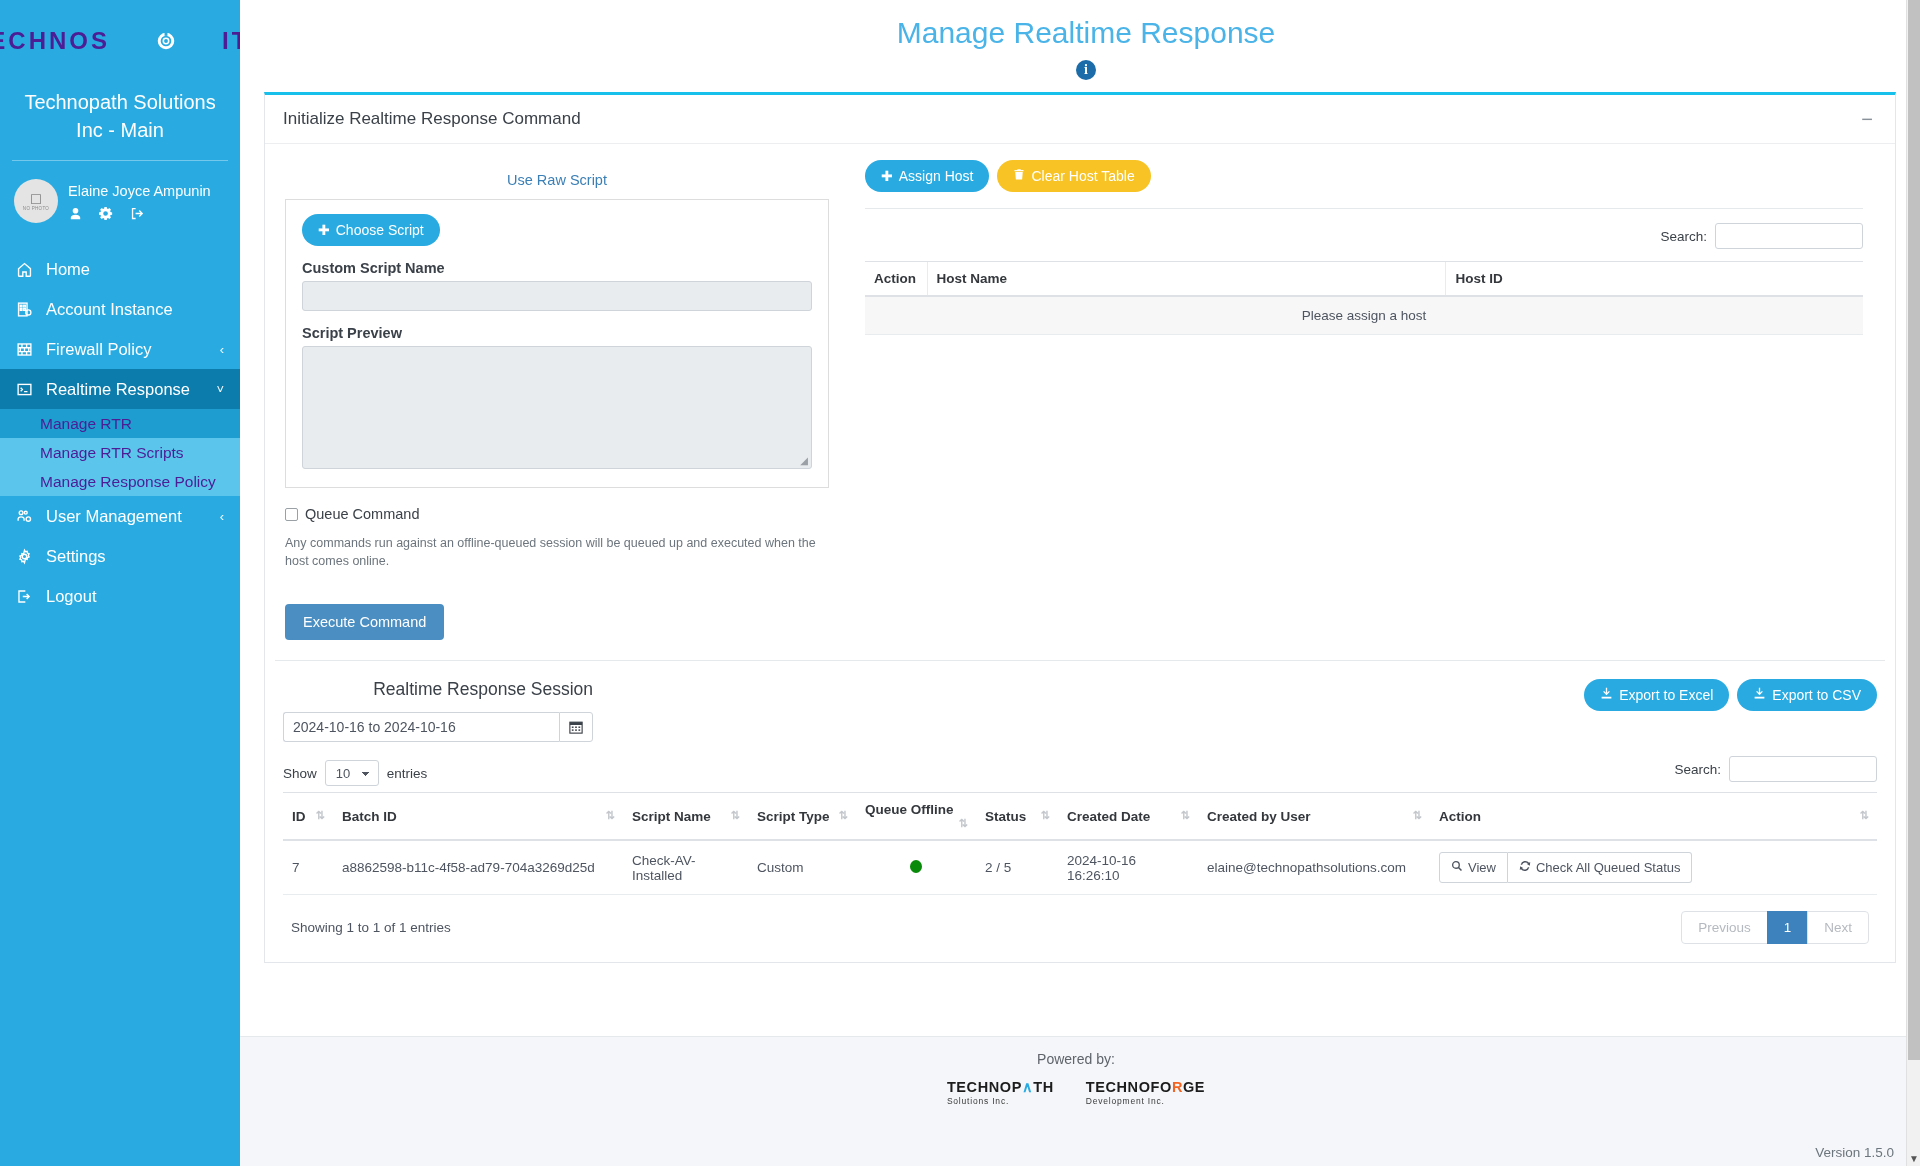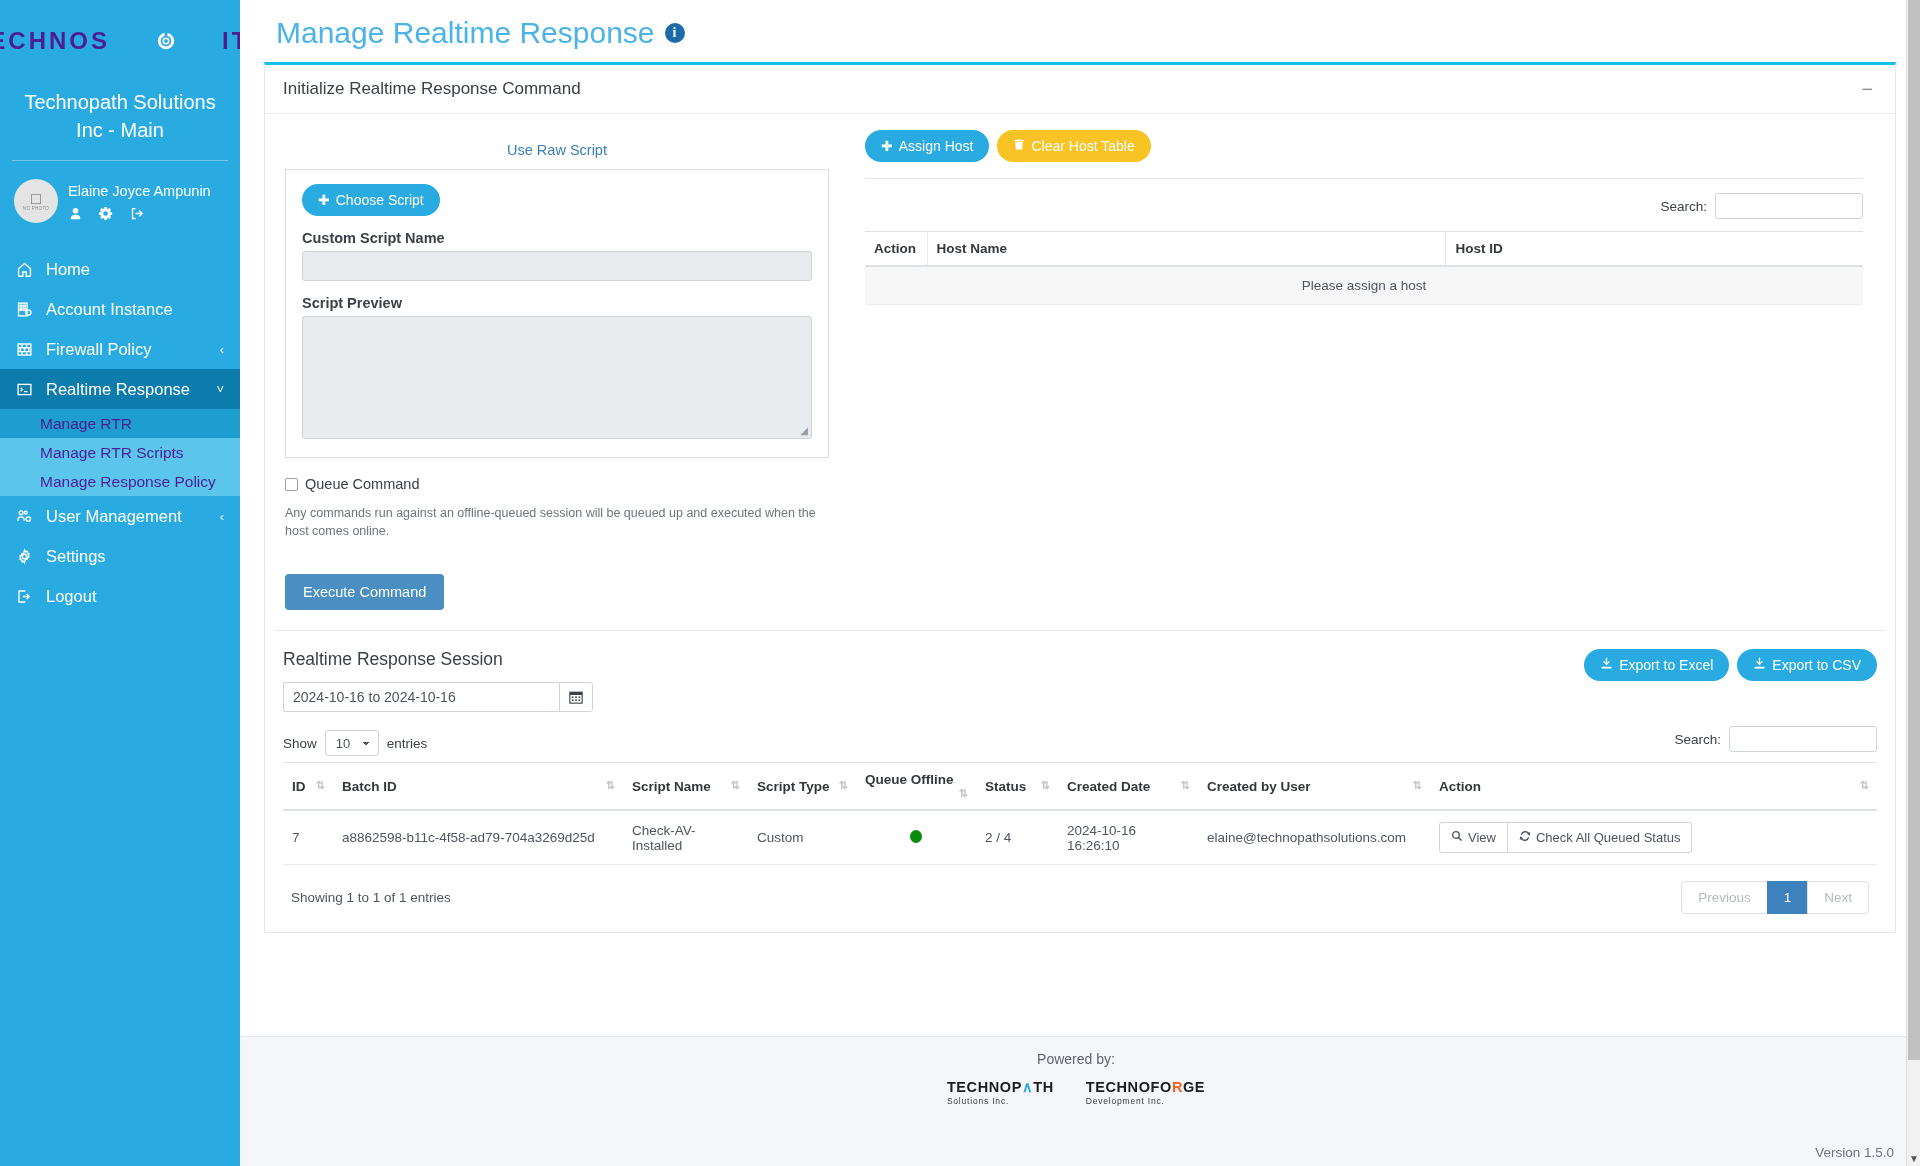--- a/index.html
+++ b/index.html
@@ -74,21 +74,21 @@
   .sub-item.sel { background: #1d9dd0; }
   .sub-item.light { background: #5cc5ec; }
 
   
   .main { flex: 1 1 auto; display: flex; flex-direction: column; background: #fff; min-width: 0; }
   .content { flex: 1 1 auto; padding: 0 24px; overflow: hidden; }
 
   .page-title {
     font-size: 30px; color: #4ab3e8; font-weight: 400;
     padding: 16px 0 12px 12px;
-    display: flex; align-items: center; gap: 10px;
+    display: flex; align-items: center; gap: 10px; flex-direction: column;
   }
   .info-icon {
     width: 20px; height: 20px; border-radius: 50%;
     background: #1b6ca8; color: #fff; font-size: 14px; font-weight: bold;
     display: inline-flex; align-items: center; justify-content: center;
     font-family: "Liberation Serif", serif;
   }
 
   .card { border: 1px solid #e3e6ea; border-top: 3px solid #17c0eb; background: #fff; }
   .card-head {
@@ -173,21 +173,21 @@
     padding: 11px 9px; color: #4e5560; border-bottom: 1px solid #e9ecef;
   }
   .host-table th { border-left: 1px solid #e9ecef; }
   .host-table th:first-child { border-left: none; }
   .empty-row td { text-align: center; background: #f7f7f7; color: #4e5560; padding: 14px 8px; border-bottom: 1px solid #e9ecef; }
   .sort-ico { float: right; color: #c3c7cc; font-size: 11px; margin-left: 8px; letter-spacing:-1px; }
 
   
   .session-sec { border-top: 1px solid #e6e9ec; margin: 10px 10px 0 10px; padding: 18px 8px 0 8px; }
   .sess-head { display: flex; justify-content: space-between; align-items: flex-start; }
-  .sess-title { font-size: 17.5px; color: #3b4149; font-weight: 400; margin-bottom: 12px; }
+  .sess-title { font-size: 17.5px; color: #3b4149; font-weight: 400; margin-bottom: 12px; text-align: right; }
   .date-group { display: flex; width: 310px; }
   .date-input {
     flex: 1 1 auto; height: 30px; border: 1px solid #ced4da; border-right: none;
     border-radius: 3px 0 0 3px; background: #fff;
     display: flex; align-items: center; padding: 0 9px;
     font-size: 14px; color: #4e5560;
   }
   .date-btn {
     width: 34px; border: 1px solid #ced4da; border-radius: 0 3px 3px 0;
     background: #fff; display: flex; align-items: center; justify-content: center;
@@ -560,21 +560,21 @@
             </thead>
             <tbody>
               <tr>
                 <td>7</td>
                 <td>a8862598-b11c-4f58-ad79-704a3269d25d</td>
                 <td>Check-AV-Installed</td>
                 <td>Custom</td>
                 <td style="text-align:center">
                   <span class="status-dot" style="background: rgb(10, 138, 10);"></span>
                 </td>
-                <td>2 / 4</td>
+                <td>2 / 5</td>
                 <td>2024-10-16 16:26:10</td>
                 <td>elaine@technopathsolutions.com</td>
                 <td>
                   <span class="act-group">
                     <button class="btn-outline">
                       <span>
                         <svg width="12" height="12" viewBox="0 0 16 16">
                             <circle cx="6.6" cy="6.6" r="4.4" fill="none" stroke="#4e5560" stroke-width="1.8"></circle>
                             <path d="M10 10l4 4" stroke="#4e5560" stroke-width="2"></path>
                           </svg>

